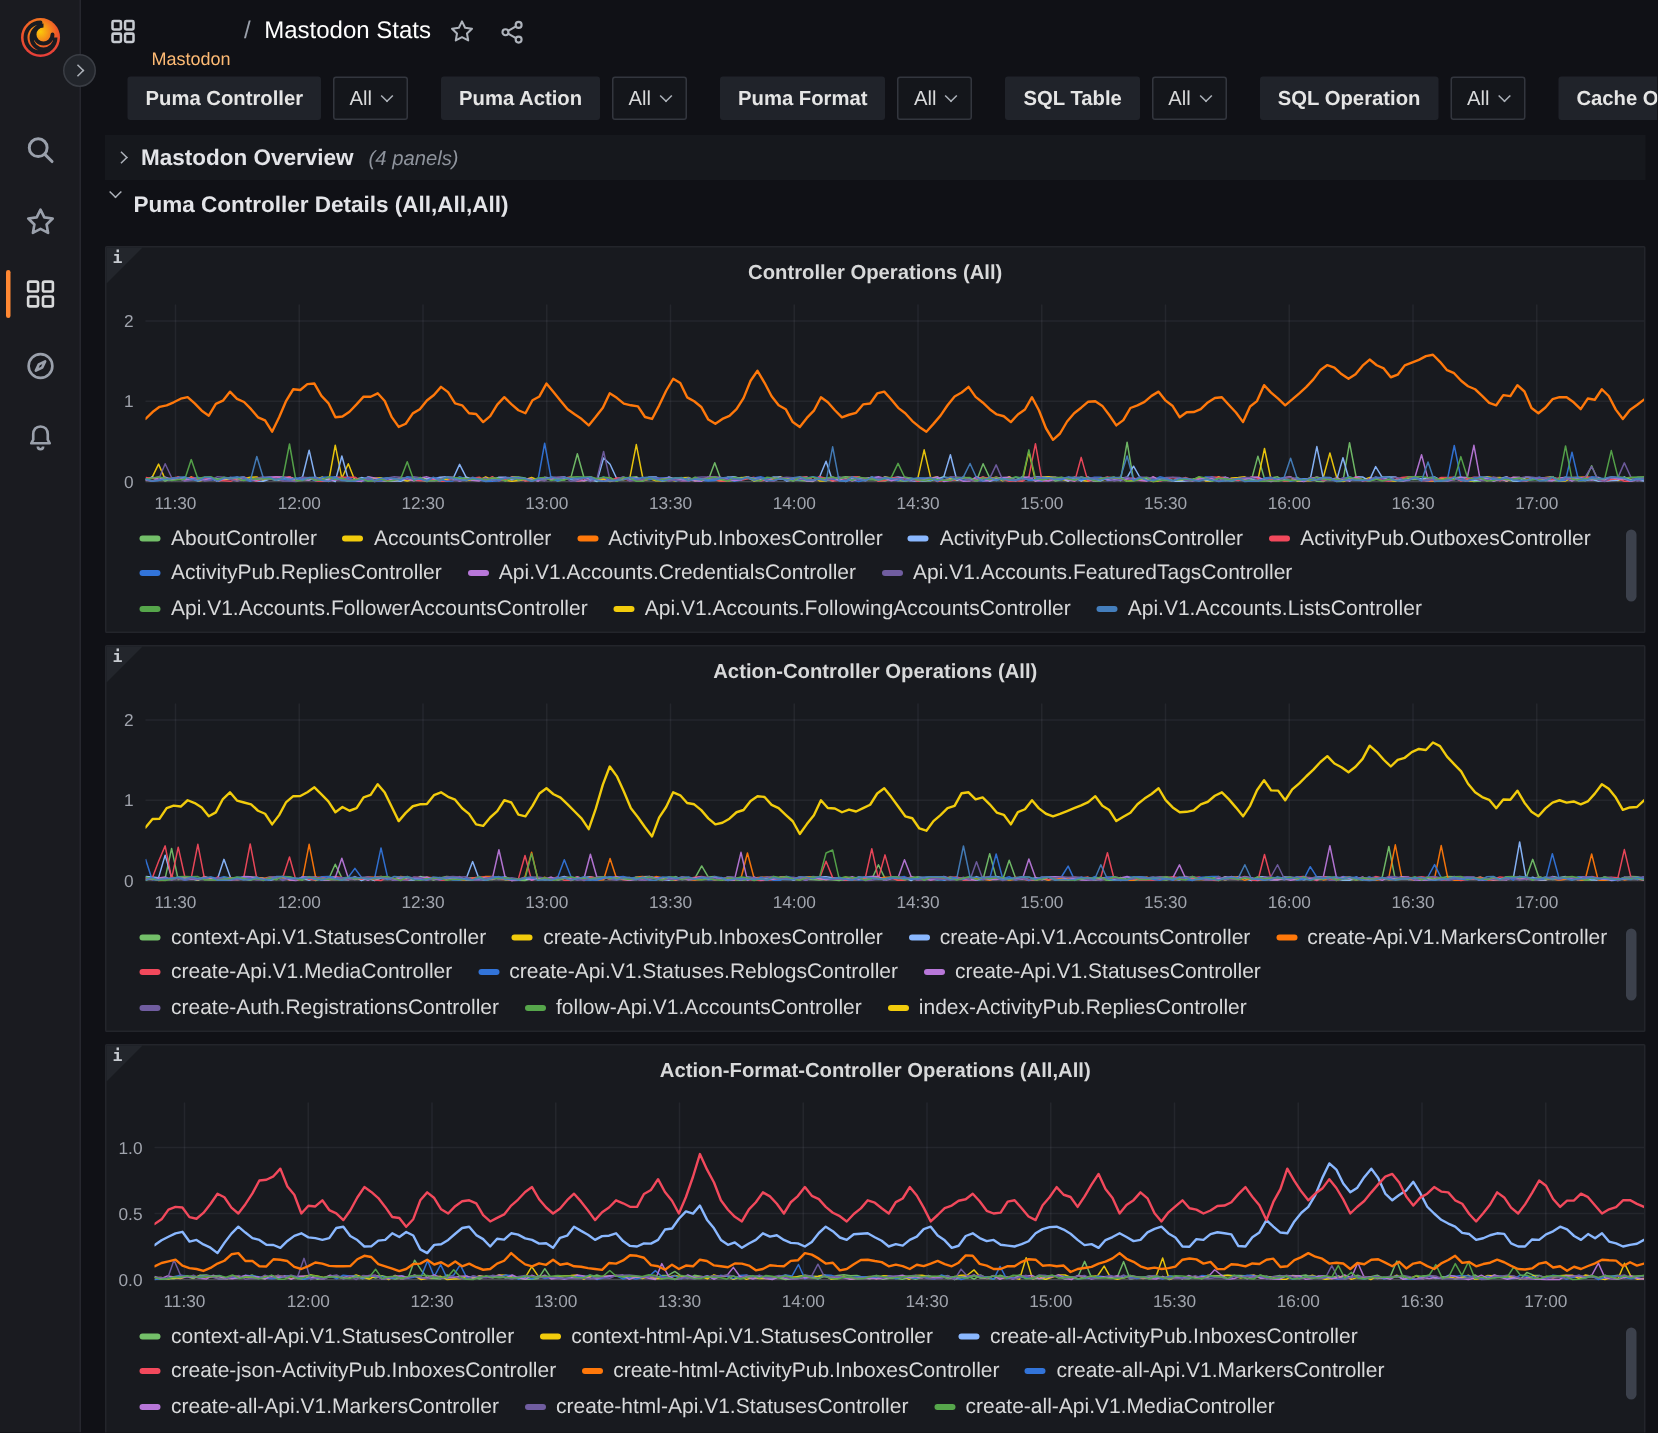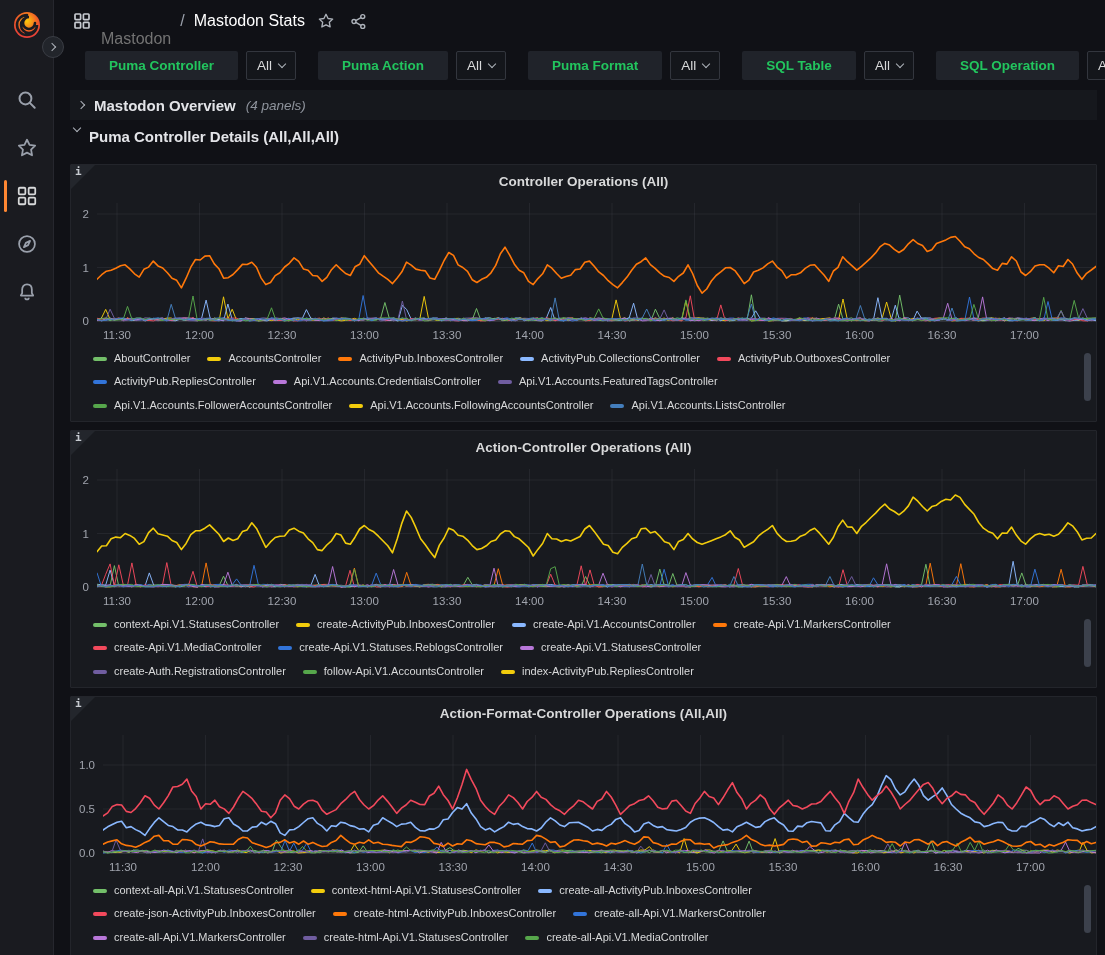--- a/index.html
+++ b/index.html
@@ -30,29 +30,29 @@
   .side-item svg { stroke:#9aa0ab; }
   .side-item.active svg { stroke:#d8d9da; }
   .sidebar-toggle {
     position:absolute; left:42px; top:36px; width:22px; height:22px; border-radius:50%;
     background:#22252b; border:1px solid #3a3d44; z-index:9;
     display:flex; align-items:center; justify-content:center; cursor:pointer;
   }
   
   .main { position:absolute; left:54px; top:0; width:1051px; height:955px; }
   .topbar { height:42px; display:flex; align-items:center; padding-left:18px; gap:9px; }
-  .crumb-section { font-size:16px; color:#737373; cursor:pointer;margin-top:36px; }
+  .crumb-section { font-size:12px; color:#fdba74; cursor:pointer;margin-top:36px; }
   .crumb-sep { font-size:16px; color:#9aa0ab; }
   .crumb-page { font-size:16px; color:#ffffff; }
   .top-icon { display:flex; align-items:center; justify-content:center; width:24px; height:24px; cursor:pointer; }
   .filterbar { height:46px; display:flex; align-items:center; padding-left:31px; gap:22px; white-space:nowrap; overflow:hidden; }
   .filter-group { display:flex; gap:8px; align-items:center; flex:none; }
   .filter-label {
-    background:#20232a; color:#22c55e; font-weight:700; font-size:13.5px;
-    padding:7px 24px; border-radius:2px; cursor:pointer;
+    background:#20232a; color:#e5e5e5; font-weight:700; font-size:13.5px;
+    padding:7px 12px; border-radius:2px; cursor:pointer;
   }
   .filter-value {
     background:#14161b; border:1px solid #33363e; color:#d8d9da; font-size:13.5px;
     padding:6px 10px; border-radius:2px; display:flex; align-items:center; gap:7px; cursor:pointer;
   }
   .chev-down, .chev-right {
     width:6px; height:6px; border-right:1.6px solid #aeb3bb; border-bottom:1.6px solid #aeb3bb;
     display:inline-block; flex:none;
   }
   .chev-down  { transform:rotate(45deg); margin-top:-3px; }
@@ -73,21 +73,21 @@
   .panel + .panel { margin-top:8px; }
   .corner-info { position:absolute; top:0; left:0; width:0; height:0;
     border-top:24px solid #23262c; border-right:24px solid transparent; z-index:2; }
   .corner-info span { position:absolute; top:-24px; left:4px;
     font:700 11px "DejaVu Sans Mono", monospace; color:#c7cbd1; }
   .panel-title {
     position:absolute; top:9px; left:0; right:0; text-align:center;
     font-size:13.5px; font-weight:700; color:#d8d9da; cursor:pointer; z-index:1;
   }
   .chart-svg { position:absolute; top:30px; left:0; }
-  .legend { position:absolute; left:22px; right:18px; top:182px; font-size:11px; line-height:23.4px;text-align:right; }
+  .legend { position:absolute; left:22px; right:18px; top:182px; font-size:14px; line-height:23.4px;text-align:right; }
   .legend-row { display:flex; gap:17px; }
   .legend-item { display:flex; align-items:center; gap:7px; cursor:pointer; white-space:nowrap; }
   .swatch { width:14px; height:4px; border-radius:2px; flex:none; }
   .legend-label { color:#d8d9da; }
   .legend-thumb {
     position:absolute; right:5px; top:188px; width:7px; height:48px;
     background:#3c414c; border-radius:4px; cursor:pointer;
   }
 </style>
 </head>

